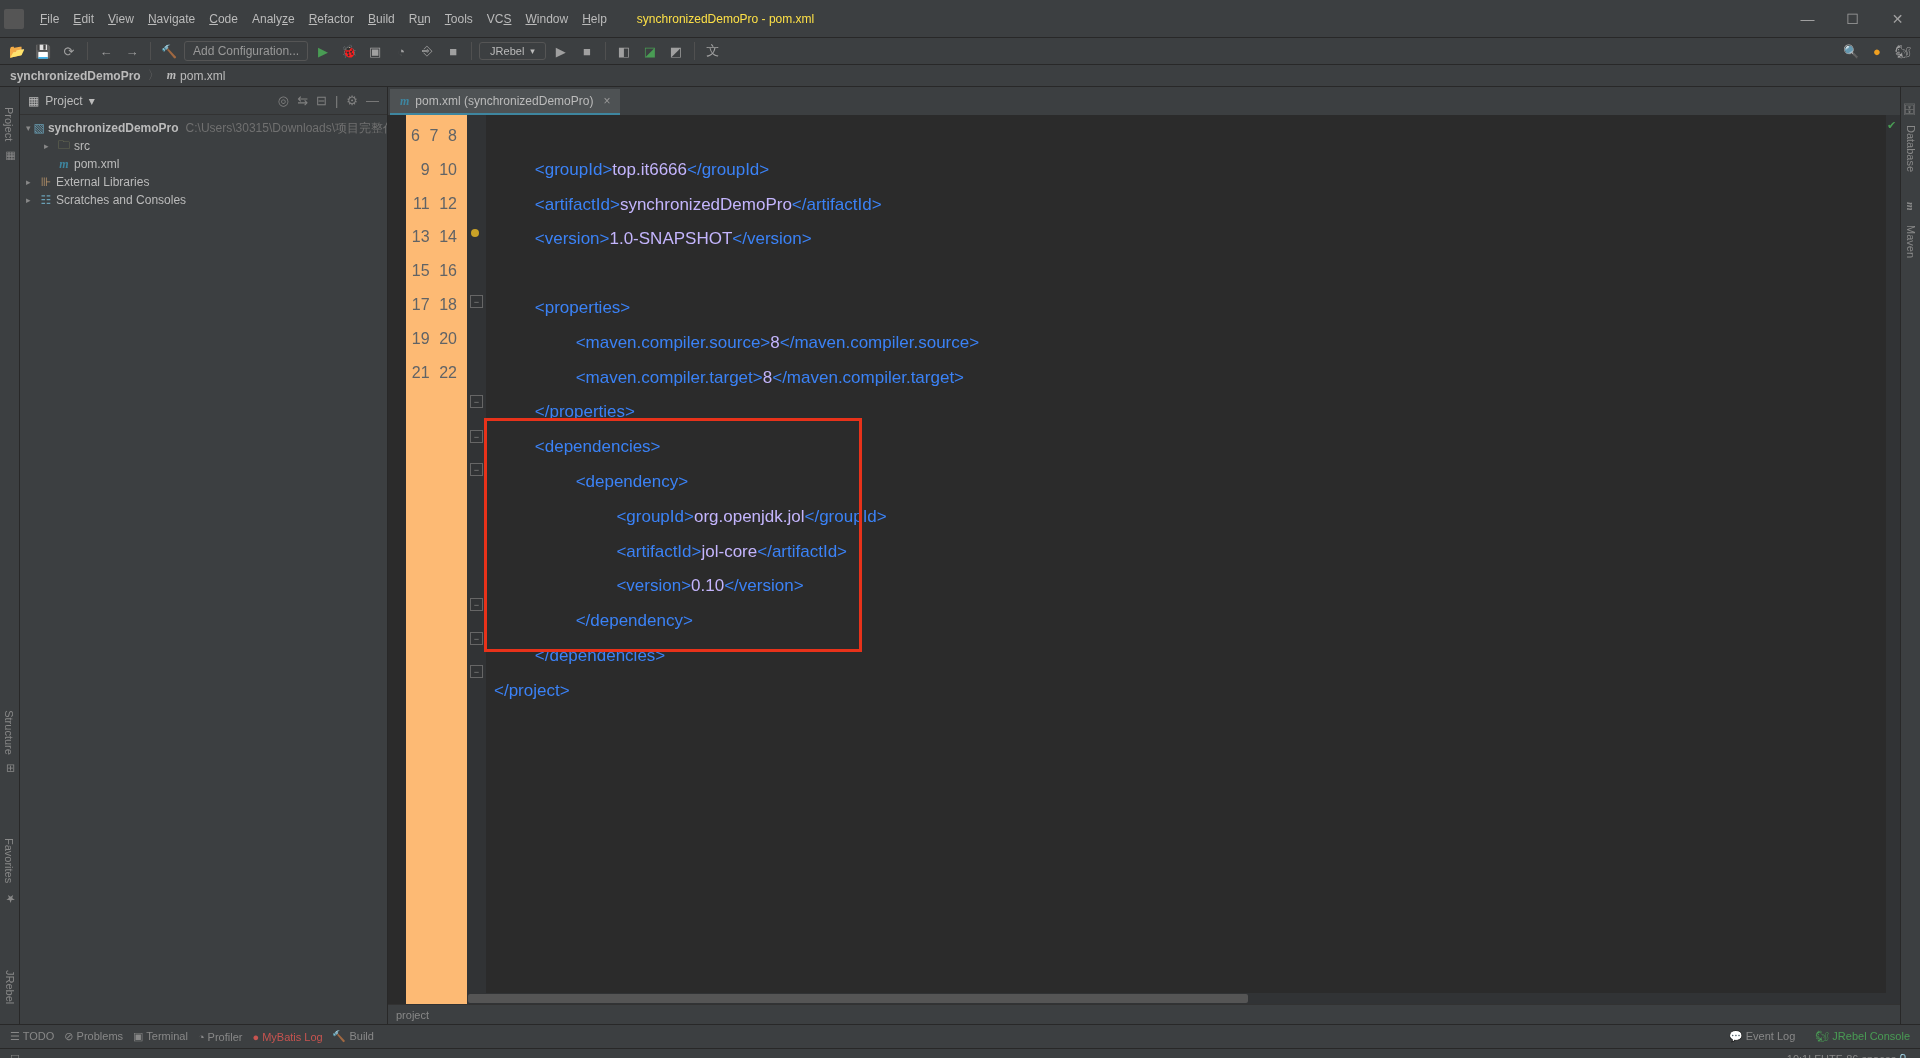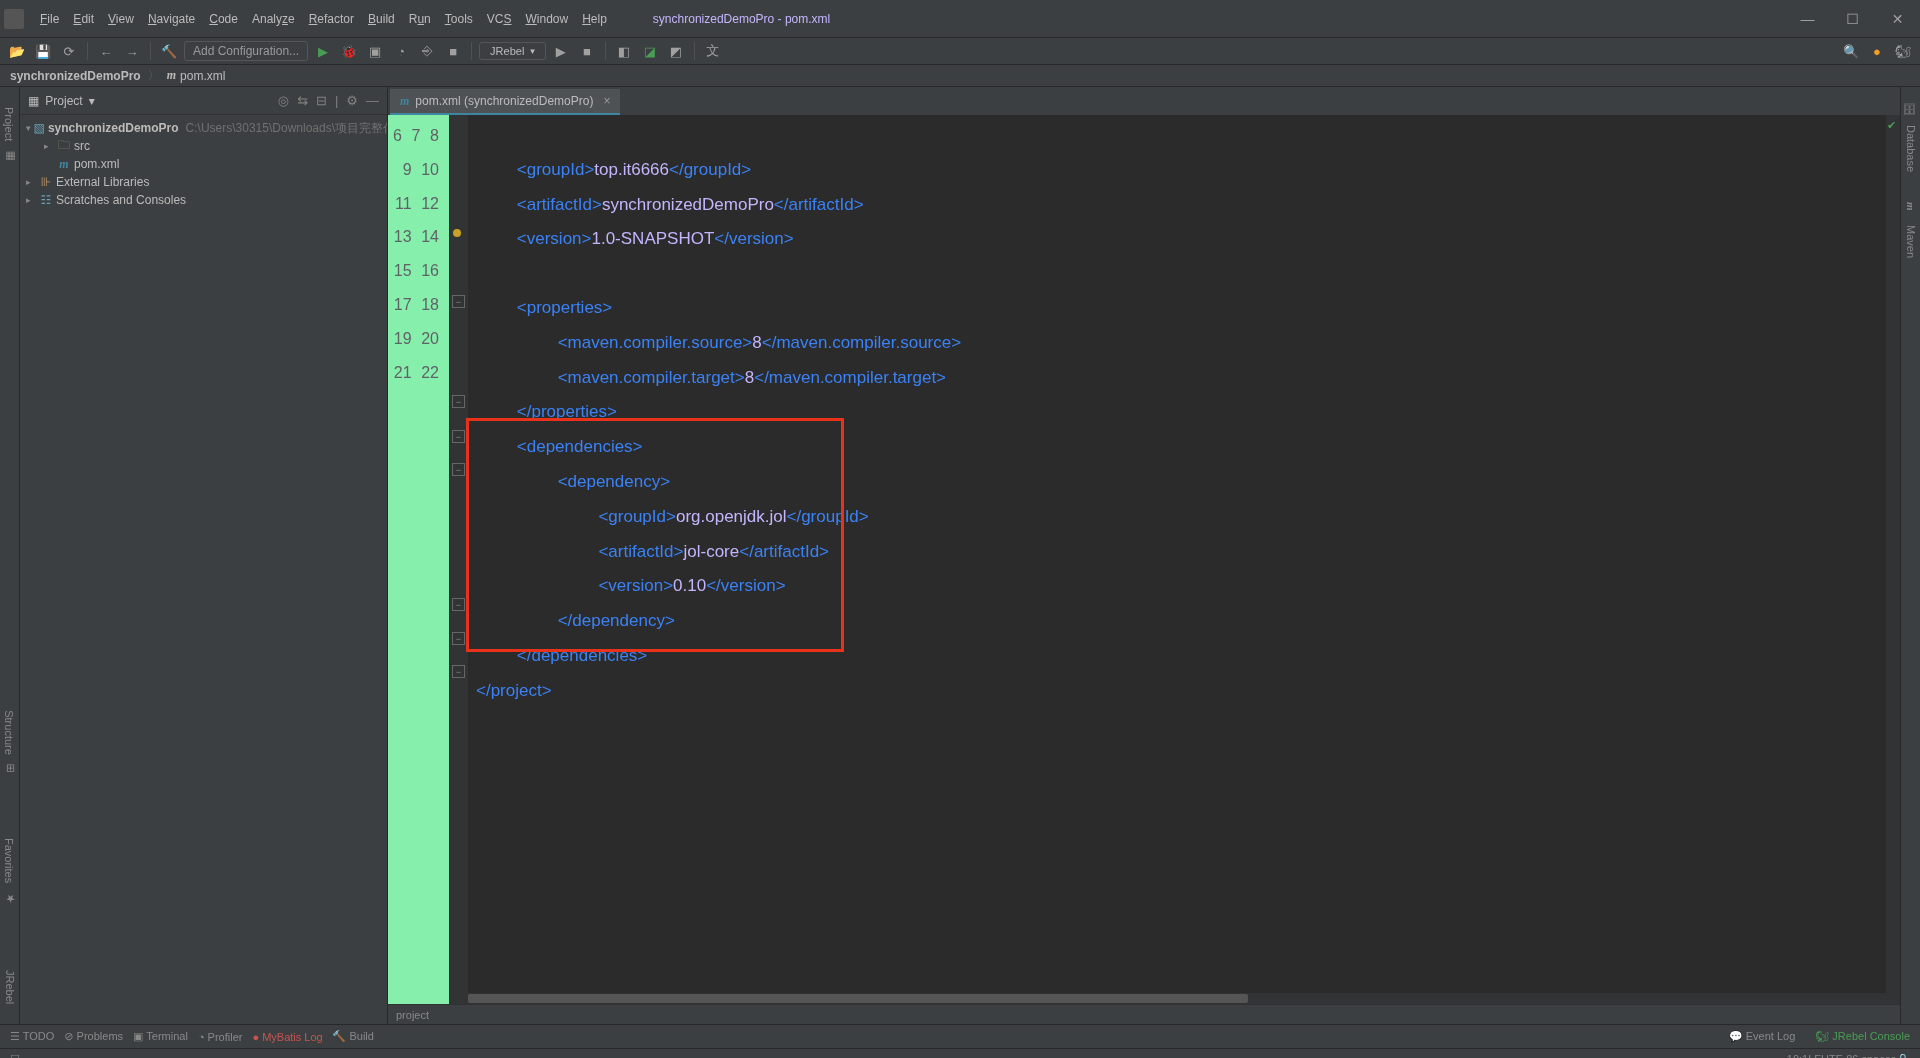--- a/index.html
+++ b/index.html
@@ -2,21 +2,21 @@
 <html><head>
 <meta charset="utf-8">
 <style>
 * { margin:0; padding:0; box-sizing:border-box; font-family:"Segoe UI",Arial,sans-serif; }
 body { background:#3c3f41; color:#bbbbbb; width:1920px; height:1058px; overflow:hidden; font-size:12px; transform-origin:0 0; }
 .titlebar { height:38px; background:#3c3f41; display:flex; align-items:center; border-bottom:1px solid #282828; }
 .titlebar .app-icon { width:20px; height:20px; margin-left:4px; background:#555; border-radius:2px; }
 .titlebar .menus { display:flex; gap:2px; margin-left:10px; }
 .titlebar .menus span { padding:2px 6px; cursor:default; color:#bbbbbb; }
 .titlebar .menus span u { text-decoration:underline; }
-.titlebar .title { margin-left:40px; color:#c4b5fd; }
+.titlebar .title { margin-left:24px; color:#fde047; }
 .titlebar .win-controls { margin-left:auto; display:flex; height:100%; }
 .titlebar .win-controls div { width:45px; display:flex; align-items:center; justify-content:center; color:#a0a0a0; font-size:14px; }
 .toolbar { height:27px; background:#3c3f41; display:flex; align-items:center; border-bottom:1px solid #282828; padding:0 6px; gap:4px; }
 .toolbar .sep { width:1px; height:18px; background:#505050; margin:0 3px; }
 .tbtn { width:22px; height:22px; display:flex; align-items:center; justify-content:center; color:#a0a0a0; font-size:13px; }
 .config-box { border:1px solid #555; padding:2px 8px; color:#999; font-size:12px; border-radius:3px; }
 .dropdown-box { border:1px solid #555; padding:2px 10px; color:#bbb; font-size:11px; border-radius:3px; display:flex; align-items:center; gap:6px; }
 .toolbar .spacer { flex:1; }
 .navbar { height:22px; background:#3c3f41; display:flex; align-items:center; border-bottom:1px solid #282828; padding:0 10px; gap:4px; font-size:12px; }
 .navbar .crumb { color:#bbb; }
@@ -35,21 +35,21 @@
 .tree-row { display:flex; align-items:center; height:18px; padding-left:6px; gap:3px; white-space:nowrap; overflow:hidden; }
 .tree-row .arrow { width:10px; color:#888; font-size:9px; }
 .tree-row .icon { width:14px; display:inline-flex; justify-content:center; }
 .tree-row .name { color:#bbb; }
 .tree-row .path { color:#707070; margin-left:4px; }
 .editor-area { flex:1; background:#2b2b2b; display:flex; flex-direction:column; position:relative; }
 .tabs { height:28px; display:flex; align-items:flex-end; background:#3c3f41; }
 .tab { height:26px; background:#4e5254; padding:0 10px; display:flex; align-items:center; gap:6px; border-bottom:2px solid #3e86a0; color:#bbb; font-size:12px; margin-left:2px;}
 .tab .close-x { color:#999; font-size:12px; margin-left:4px; }
 .editor-body { flex:1; display:flex; position:relative; overflow:hidden; }
-.gutter { width:62px; background:#86efac; text-align:right; padding:4px 10px 4px 0; font-family:Consolas,monospace; font-size:16px; color:#606366; line-height:33.8px; border-right:1px solid #313335;}
+.gutter { width:62px; background:#fdba74; text-align:right; padding:4px 10px 4px 0; font-family:Consolas,monospace; font-size:16px; color:#606366; line-height:33.8px; border-right:1px solid #313335;margin-left:18px;}
 .fold-gutter { width:18px; background:#313335; position:relative; }
 .code { flex:1; padding:4px 0 4px 8px; font-family:Consolas,"Courier New",monospace; font-size:17px; line-height:33.8px; position:relative; white-space:pre; }
 .code .tag { color:#3b82f6; }
 .code .txt { color:#c4b5fd; }
 .highlight-box { position:absolute; border:3px solid #e8321a; pointer-events:none; }
 .fold-mark { position:absolute; left:2px; width:13px; height:13px; border:1px solid #666; color:#888; font-size:9px; display:flex; align-items:center; justify-content:center; }
 .warn-dot { position:absolute; left:3px; width:8px; height:8px; background:#c9a227; border-radius:50%; }
 .right-gutter { width:14px; background:#313335; position:relative; }
 .right-gutter .check { position:absolute; top:4px; left:1px; color:#499c54; font-size:11px; }
 .breadcrumb-bar { height:20px; background:#3c3f41; border-top:1px solid #323232; display:flex; align-items:center; padding:0 8px; color:#888; font-size:11px; }

